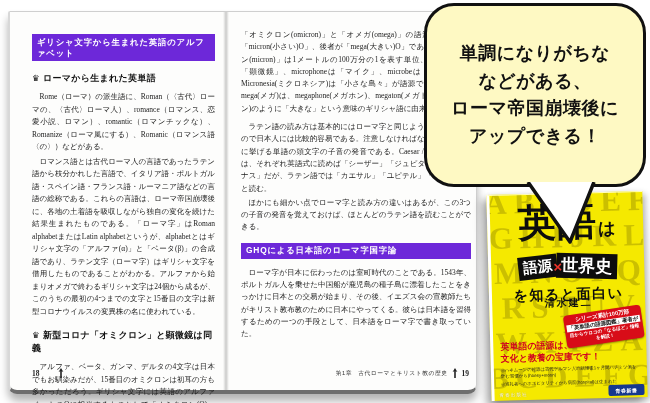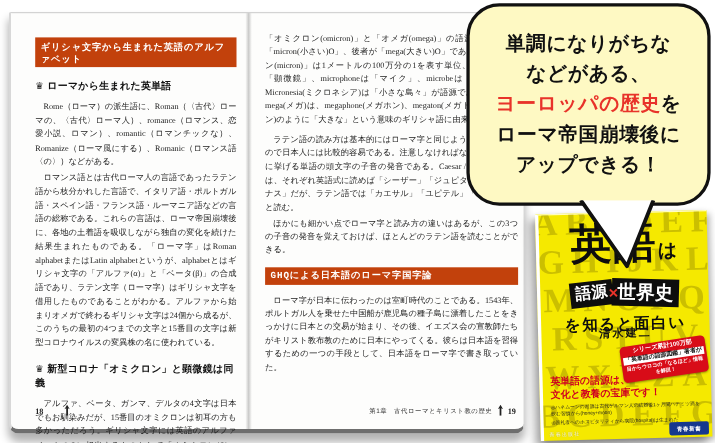--- a/index.html
+++ b/index.html
@@ -11,29 +11,29 @@
             background:#fdfdfc; border:1px solid #cfcfcf; border-left:2px solid #d8d8d8;
             border-bottom:4px solid #6e6e6e; border-radius:2px 2px 9px 9px;
             box-shadow:0 7px 8px rgba(0,0,0,0.30); z-index:1; }
   .gutter { position:absolute; left:213px; top:0; width:6px; height:100%;
             background:linear-gradient(90deg, rgba(0,0,0,0) 0%, rgba(0,0,0,0.20) 50%, rgba(0,0,0,0) 100%); }
 
   .page { position:absolute; }
   .page-left  { left:22px;  top:22px; width:183px; height:348px; }
   .page-right { left:231px; top:17px; width:230px; height:355px; }
 
-  .section-bar { background:#c2410c; color:#ffffff; font-size:8.4px; font-weight:bold;
+  .section-bar { background:#6d28d9; color:#ffffff; font-size:8.4px; font-weight:bold;
                  letter-spacing:0.8px; padding:2.5px 5px; margin:0 0 9px 0; }
   .subhead { font-size:9px; font-weight:bold; color:#111; margin:11px 0 6px 0; letter-spacing:0.3px; }
   .crown { font-size:8.5px; margin-right:3px; }
   .body { font-family:"Liberation Serif","DejaVu Serif",serif; font-size:7.5px; line-height:12.5px;
           color:#1b1b1b; text-align:justify; margin:0 0 2px 0; }
   .indent { text-indent:1em; }
   .gap-after { margin-bottom:6px; }
-  .page-right .section-bar { margin:9px 0 8px 0;font-family:Liberation Mono, monospace; }
+  .page-right .section-bar { margin:9px 0 8px 0; }
   .page-right .body { line-height:12.3px; }
 
   .folio-left { position:absolute; left:0; bottom:4px; display:flex; align-items:center; gap:18px;
                 font-family:"Liberation Serif","DejaVu Serif",serif; font-size:7.5px; font-weight:bold; color:#222; }
   .folio-right { position:absolute; right:2px; bottom:6px; display:flex; align-items:center; gap:4px; }
   .chapter { font-size:5.8px; color:#333; letter-spacing:0.5px; }
   .folio-num { font-family:"Liberation Serif","DejaVu Serif",serif; font-size:7.5px; font-weight:bold; color:#222; }
   .ornament { display:inline-block; }
 
   
@@ -123,21 +123,20 @@
             <path d="M3 0 L5.4 4 L3.8 3.2 L3.8 10 L2.2 10 L2.2 3.2 L0.6 4 Z" fill="#222"></path>
           </svg>
         <span class="folio-num">19</span>
       </div>
     </div>
   </div>
 
   <div class="bubble">
     <div class="bubble-line"><span>単調になりがちな</span></div>
     <div class="bubble-line"><span>などがある、</span></div>
-    <div class="bubble-line"><span class="red">ヨーロッパの歴史</span><span>を</span></div>
     <div class="bubble-line"><span>ローマ帝国崩壊後に</span></div>
     <div class="bubble-line"><span>アップできる！</span></div>
   </div>
   <svg class="bubble-tail" width="100" height="70" viewBox="0 0 100 70">
     <path d="M16 0 L58 60 L82 0" fill="#ffffff" stroke="#111" stroke-width="3.5" stroke-linejoin="round"></path>
   </svg>
 
   <div class="cover">
     <div class="cover-letters">ABCDEFGHIJKLMNOPQRSTUVWXYZABCDEFGHIJKLMNOPQRSTUVWXYZABCDEFGH</div>
     <div class="cover-title">

